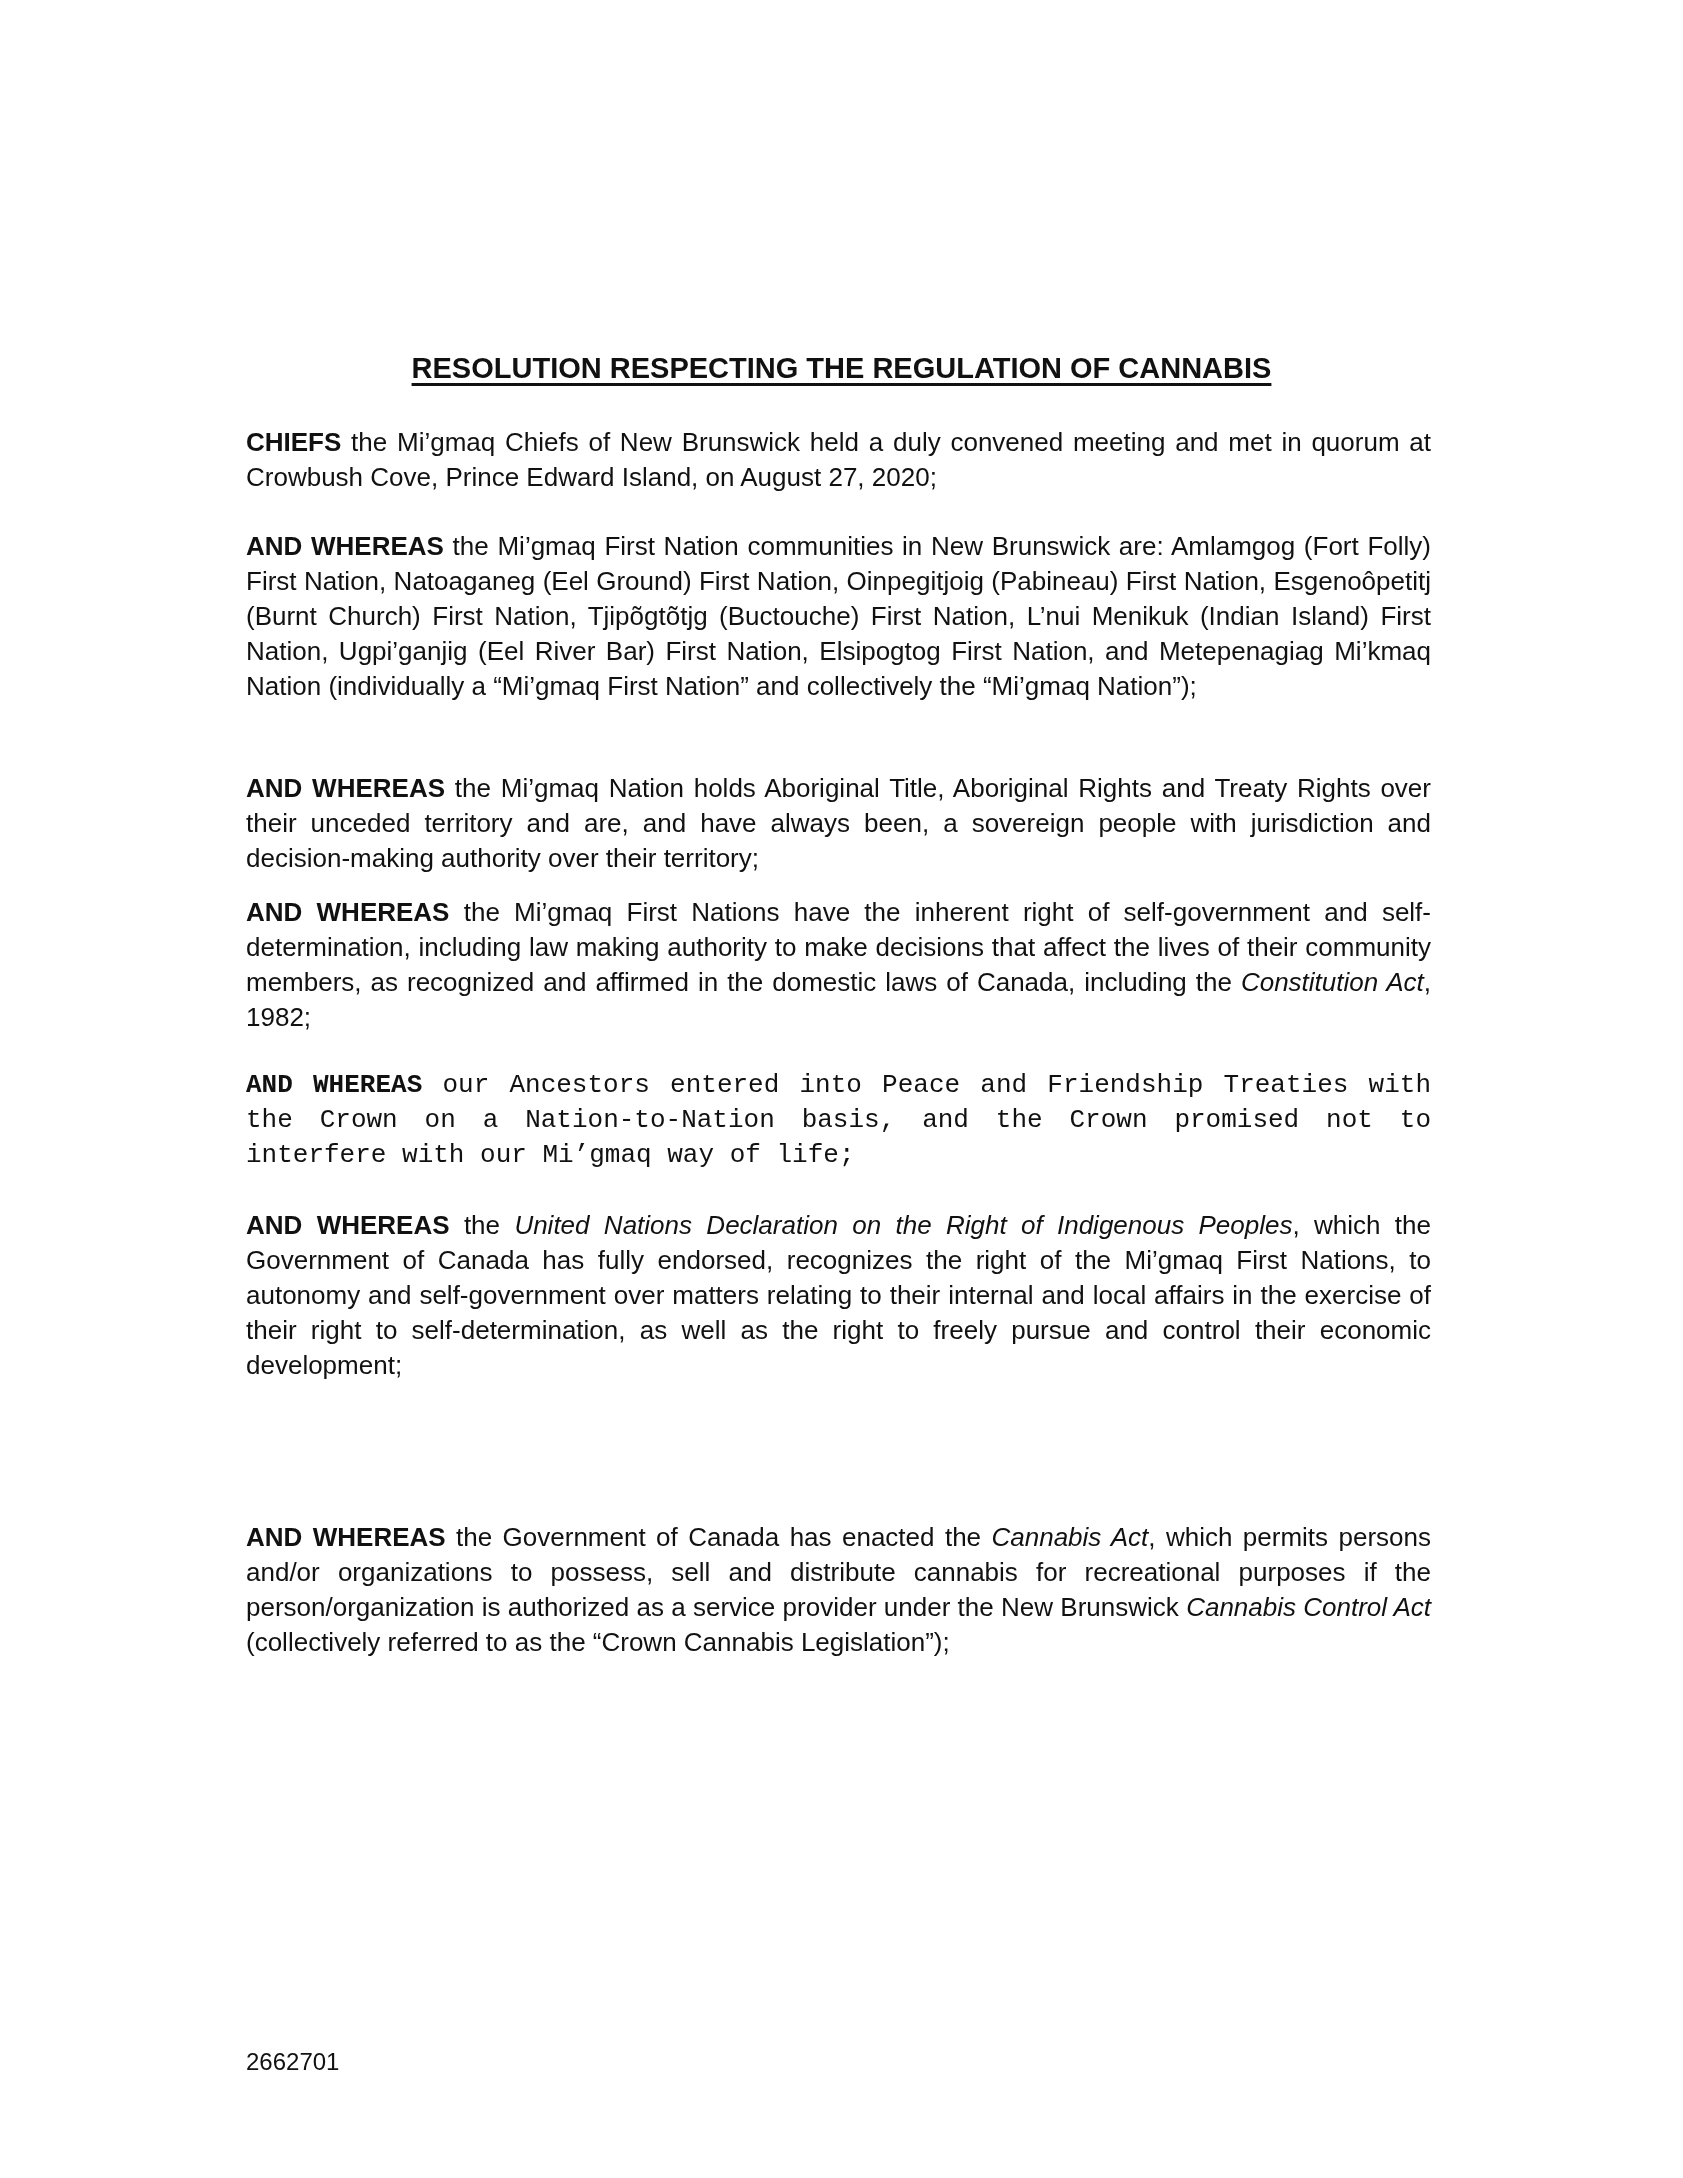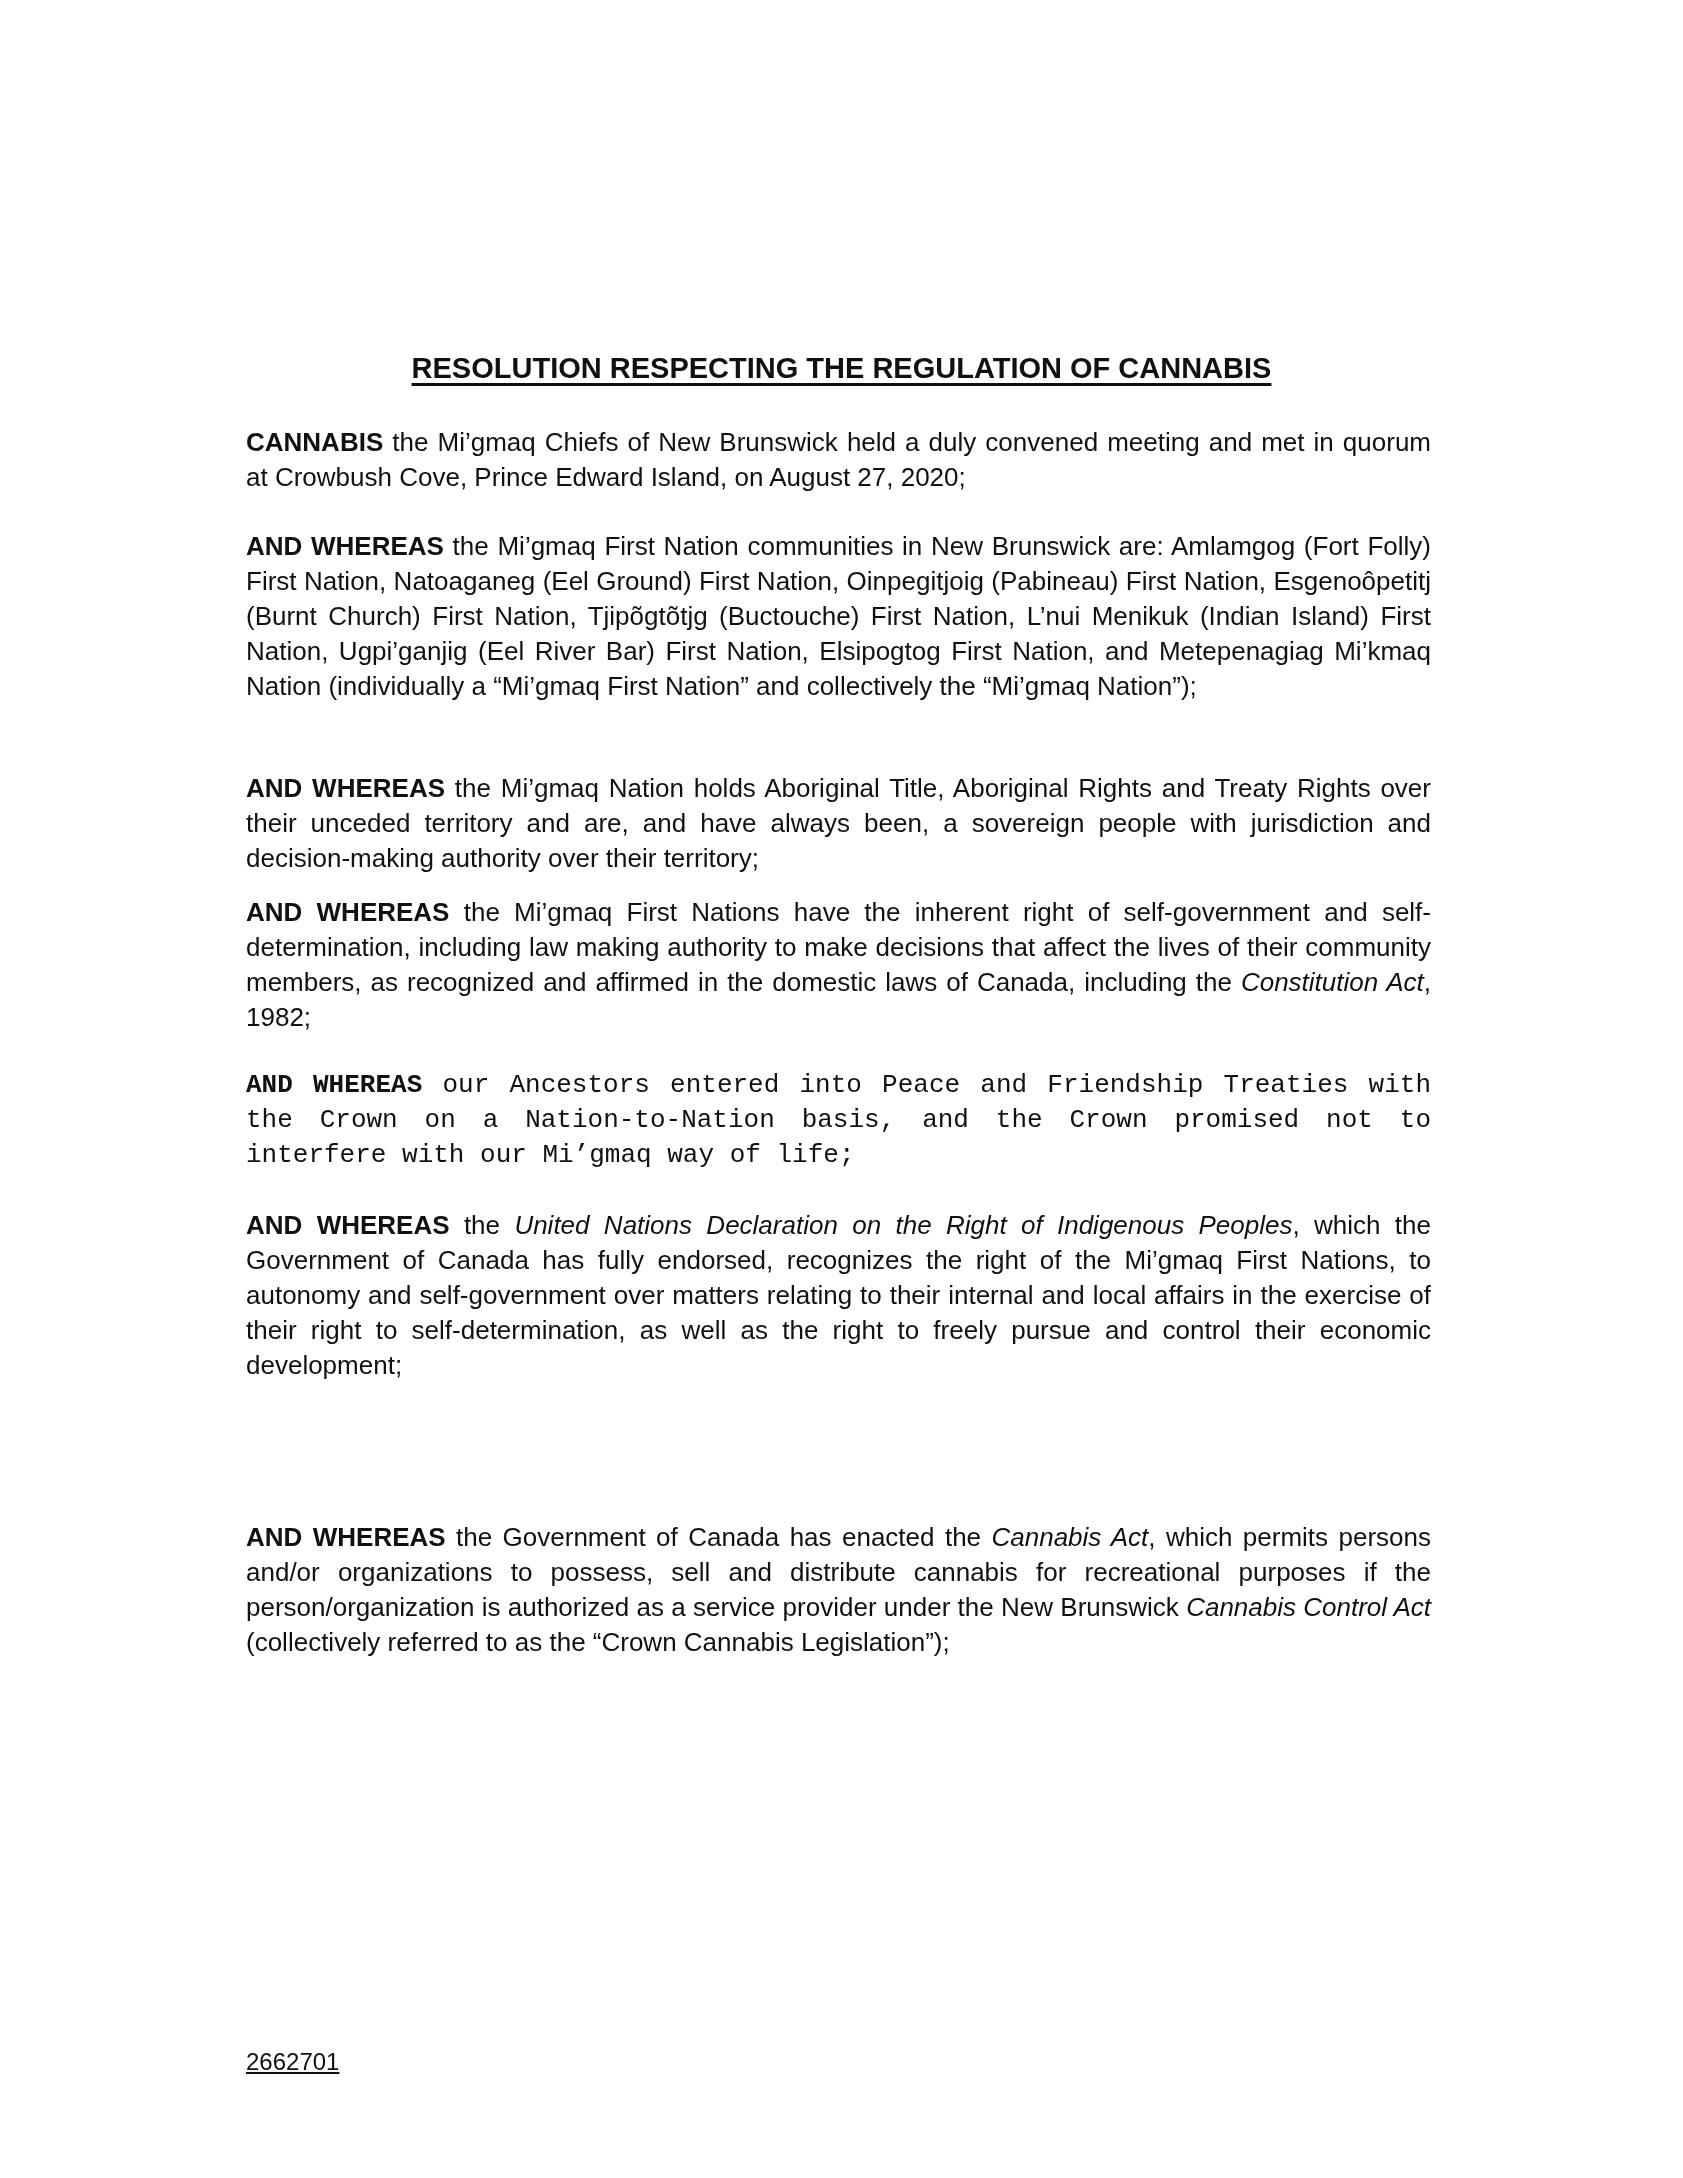--- a/index.html
+++ b/index.html
@@ -63,32 +63,31 @@
   .p9 { top: 1722px; }
 
   .doc-number {
     position: absolute;
     left: 246px;
     top: 2047px;
     font-size: 24px;
     line-height: 30px;
     color: #111111;
     margin: 0;
-    text-decoration: underline;
   }
 </style>
 </head>
 <body>
 
 <div class="page">
 
   <h2 class="title title-2">RESOLUTION RESPECTING THE REGULATION OF CANNABIS</h2>
 
   <p class="para p1">
-    <b>CANNABIS</b><span><span> the Mi’gmaq Chiefs of New Brunswick held a duly convened meeting and met in quorum at Crowbush Cove, Prince Edward Island, on August 27, 2020;</span></span>
+    <b>CHIEFS</b><span><span> the Mi’gmaq Chiefs of New Brunswick held a duly convened meeting and met in quorum at Crowbush Cove, Prince Edward Island, on August 27, 2020;</span></span>
   </p>
 
   <p class="para p2">
     <b>AND WHEREAS</b><span><span> the Mi’gmaq First Nation communities in New Brunswick are: Amlamgog (Fort Folly) First Nation, Natoaganeg (Eel Ground) First Nation, Oinpegitjoig (Pabineau) First Nation, Esgenoôpetitj (Burnt Church) First Nation, Tjipõgtõtjg (Buctouche) First Nation, L’nui Menikuk (Indian Island) First Nation, Ugpi’ganjig (Eel River Bar) First Nation, Elsipogtog First Nation, and Metepenagiag Mi’kmaq Nation (individually a “Mi’gmaq First Nation” and collectively the “Mi’gmaq Nation”);</span></span>
   </p>
 
   <p class="para p3">
     <b>AND WHEREAS</b><span><span> the Mi’gmaq Nation holds Aboriginal Title, Aboriginal Rights and Treaty Rights over their unceded territory and are, and have always been, a sovereign people with jurisdiction and decision-making authority over their territory;</span></span>
   </p>
 

